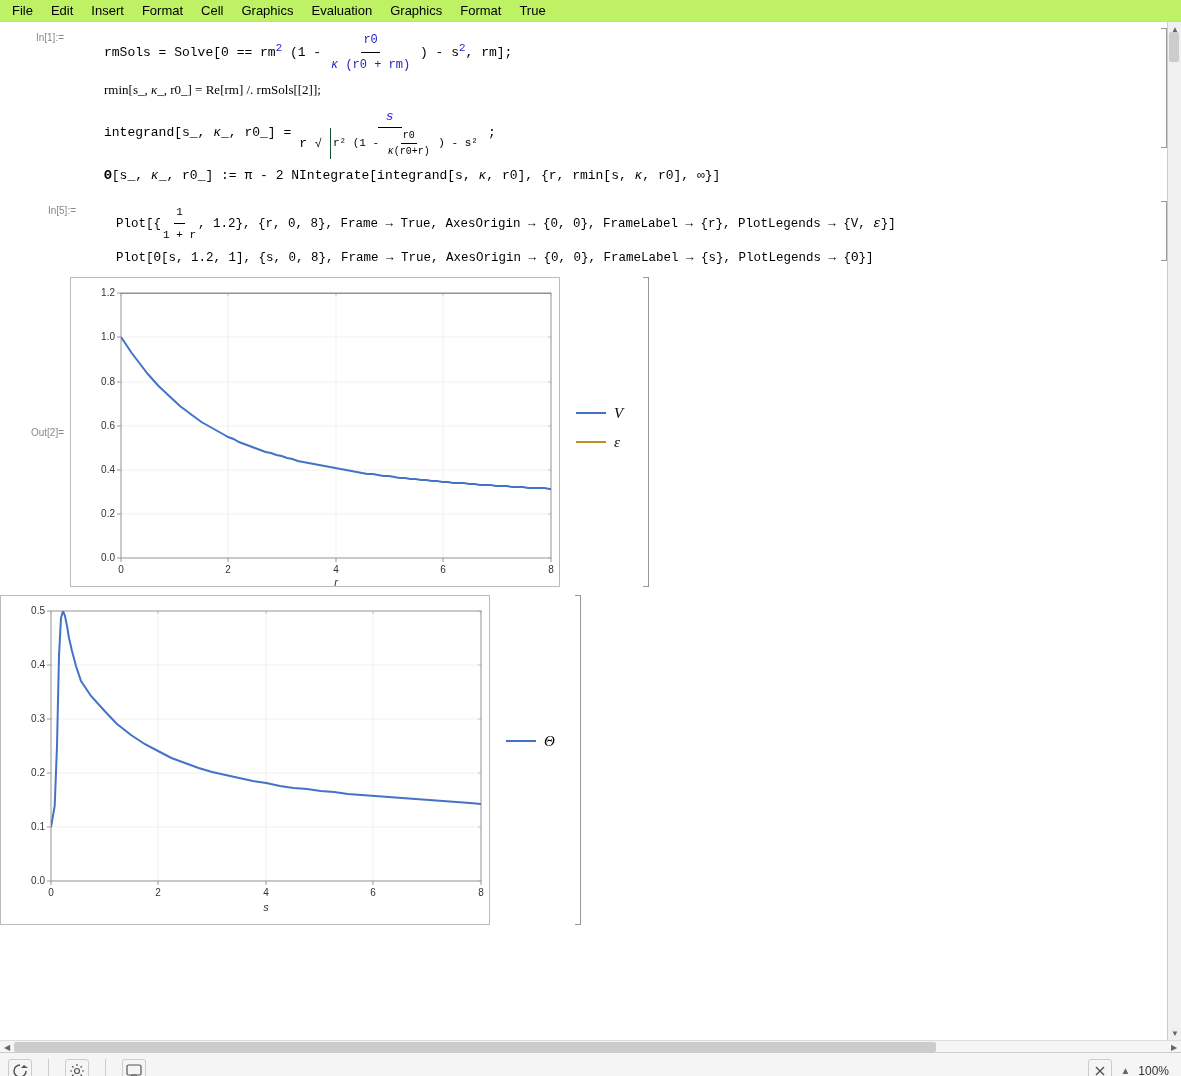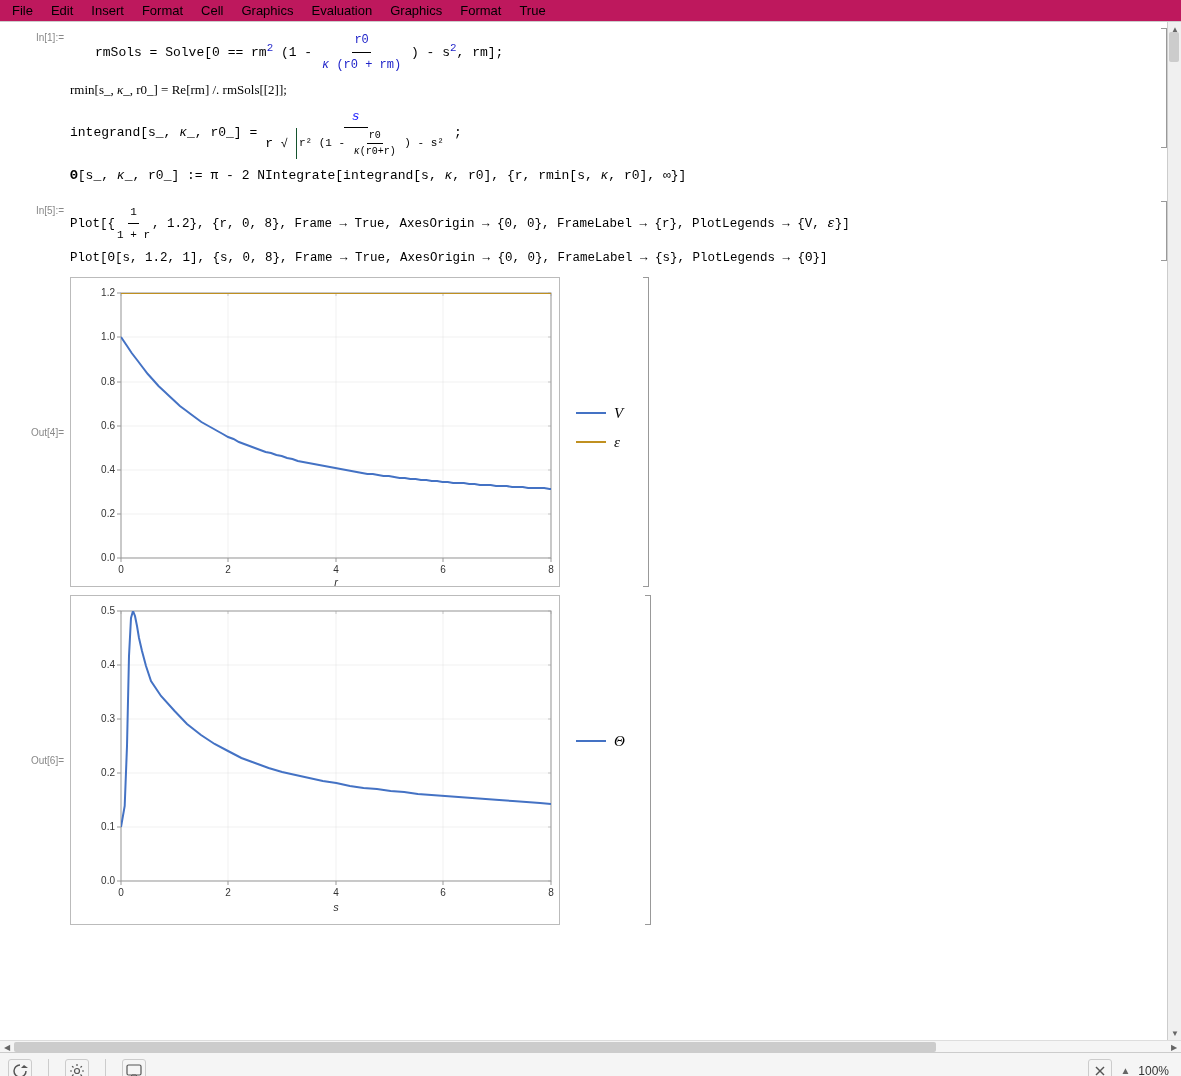--- a/index.html
+++ b/index.html
@@ -3,21 +3,21 @@
   <meta charset="utf-8">
   <style>
     * { margin: 0; padding: 0; box-sizing: border-box; }
     body { font-family: 'Times New Roman', serif; background: #fff; width: 1181px; height: 1076px; overflow: hidden; }
 
     
     .menubar {
       display: flex;
       align-items: center;
       height: 22px;
-      background: #be185d;
+      background: #bef264;
       border-bottom: 1px solid #ccc;
       font-family: Arial, sans-serif;
       font-size: 13px;
       padding: 0 4px;
       gap: 2px;
     }
     .menu-item {
       padding: 2px 8px;
       cursor: pointer;
       border-radius: 2px;
@@ -31,20 +31,21 @@
       background: #fff;
       position: relative;
     }
 
     
     .cell {
       display: flex;
       align-items: flex-start;
       padding: 2px 0;
       position: relative;
+      gap: 34px;
     }
     .cell-label {
       font-family: Arial, sans-serif;
       font-size: 10px;
       color: #888;
       min-width: 70px;
       text-align: right;
       padding-right: 6px;
       padding-top: 4px;
       flex-shrink: 0;
@@ -137,21 +138,21 @@
   <span class="menu-item">True</span>
 </div>
 
 <div style="display:flex; height: calc(1076px - 22px - 36px);">
   <div class="notebook" style="flex:1; overflow-y:auto; padding: 4px 0;">
 
     <div class="cell">
       <div class="cell-label">In[1]:=</div>
       <div class="cell-content">
 
-        <div style="font-family:'Courier New',monospace; font-size:13px; color:#1f23c9; line-height:2;margin-left:25px;">
+        <div style="font-family:'Courier New',monospace; font-size:13px; color:#1f23c9; line-height:2;">
           <span style="color:#000;">rmSols = Solve</span><span style="color:#000;">[</span><span style="color:#000;">0 == rm</span><sup>2</sup><span style="color:#000;"> </span>
           <span style="color:#000;">(</span><span style="color:#000;">1 - </span>
           <span style="display:inline-flex;flex-direction:column;align-items:center;vertical-align:middle;font-size:12px;">
             <span style="border-bottom:1px solid #000;padding:0 2px;">r0</span>
             <span style="padding:0 2px;"><i>κ</i> (r0 + rm)</span>
           </span>
           <span style="color:#000;">) - s</span><sup>2</sup><span style="color:#000;">, rm</span><span style="color:#000;">];</span>
         </div>
 
         <div style="font-family:Liberation Serif, serif; font-size:13px; color:#000; line-height:2;">
@@ -180,38 +181,38 @@
           <span>;</span>
         </div>
 
         <div style="font-family:'Courier New',monospace; font-size:13px; color:#000; line-height:2;">
           <span><b>Θ</b>[s_, <i>κ</i>_, r0_] := π - 2 NIntegrate[integrand[s, <i>κ</i>, r0], {r, rmin[s, <i>κ</i>, r0], ∞}]</span>
         </div>
       </div>
       <div class="cell-bracket" style="height:120px;"></div>
     </div>
 
-    <div class="cell" style="margin-top:8px;">
+    <div class="cell" style="margin-top:8px;padding-left:12px;">
       <div class="cell-label">In[5]:=</div>
       <div class="cell-content">
         <div style="font-family:'Courier New',monospace; font-size:12.5px; color:#000; line-height:2;">
           Plot[{<span style="display:inline-flex;flex-direction:column;align-items:center;vertical-align:middle;font-size:11px;margin:0 2px;">
             <span style="border-bottom:1px solid #000;padding:0 2px;">1</span>
             <span>1 + r</span>
           </span>, 1.2}, {r, 0, 8}, Frame → True, AxesOrigin → {0, 0}, FrameLabel → {r}, PlotLegends → {V, <i>ε</i>}]
         </div>
         <div style="font-family:'Courier New',monospace; font-size:12.5px; color:#000; line-height:2;">
           Plot[Θ[s, 1.2, 1], {s, 0, 8}, Frame → True, AxesOrigin → {0, 0}, FrameLabel → {s}, PlotLegends → {Θ}]
         </div>
       </div>
       <div class="cell-bracket" style="height:60px;"></div>
     </div>
 
     <div style="display:flex; margin: 4px 0;">
-      <div style="font-family:Arial,sans-serif; font-size:10px; color:#888; min-width:70px; text-align:right; padding-right:6px; padding-top:150px;">Out[4]=</div>
+      <div style="font-family:Arial,sans-serif; font-size:10px; color:#888; min-width:70px; text-align:right; padding-right:6px; padding-top:150px;">Out[2]=</div>
       <div style="display:flex; align-items:flex-start;">
 
         <svg width="490" height="310" style="border:1px solid #bbb;">
 
           <rect width="490" height="310" fill="white"></rect>
 
           <defs>
             <clipPath id="clip1">
               <rect x="50" y="15" width="430" height="265"></rect>
             </clipPath>
@@ -385,21 +386,20 @@
           <div class="legend-item">
             <div style="width:30px;height:2px;background:#C09020;"></div>
             <span style="font-style:italic;">ε</span>
           </div>
         </div>
       </div>
       <div class="cell-bracket" style="height:310px; margin-left:4px;"></div>
     </div>
 
     <div style="display:flex; margin: 8px 0;">
-      <div style="font-family:Arial,sans-serif; font-size:10px; color:#888; min-width:70px; text-align:right; padding-right:6px; padding-top:160px;">Out[6]=</div>
       <div style="display:flex; align-items:flex-start;">
 
         <svg width="490" height="330" style="border:1px solid #bbb;">
           <rect width="490" height="330" fill="white"></rect>
 
           <defs>
             <clipPath id="clip2">
               <rect x="50" y="15" width="430" height="270"></rect>
             </clipPath>
           </defs>

